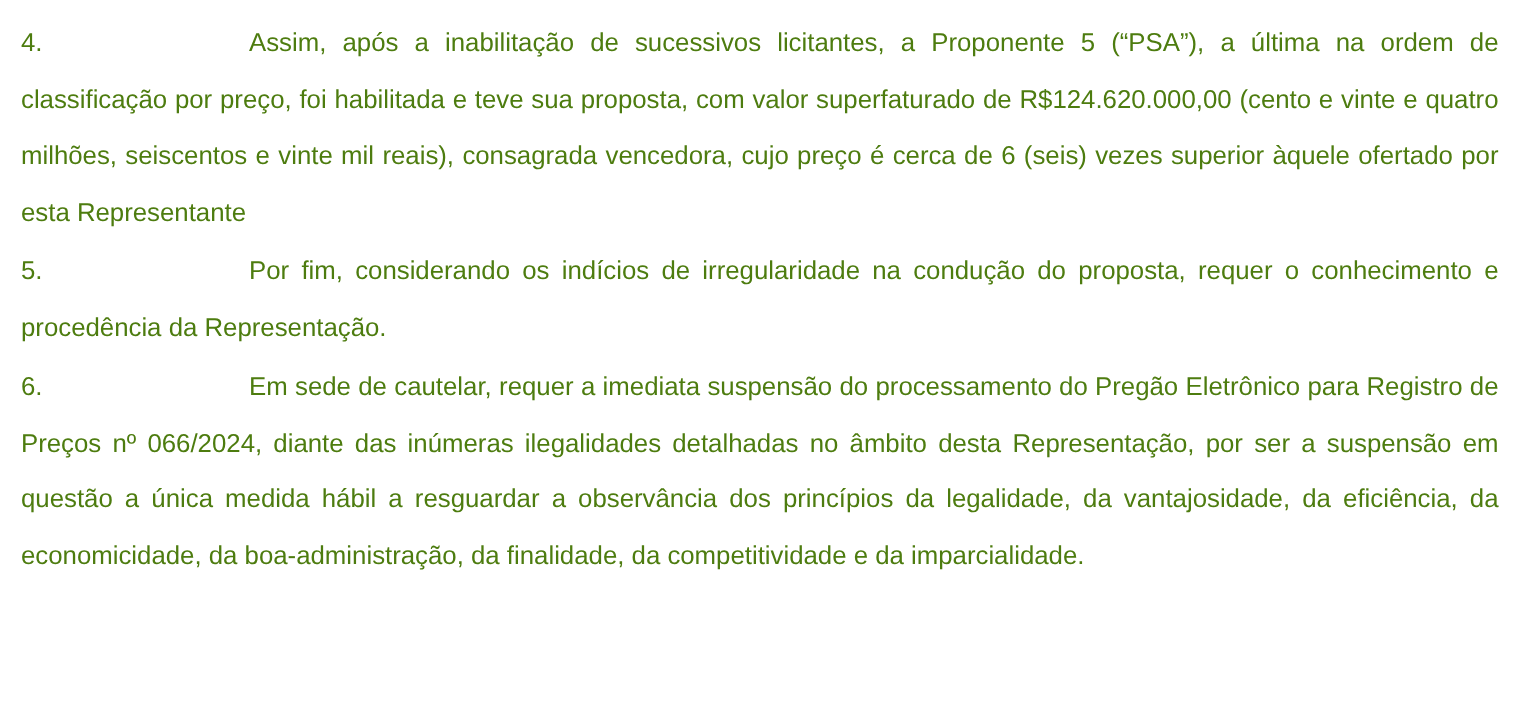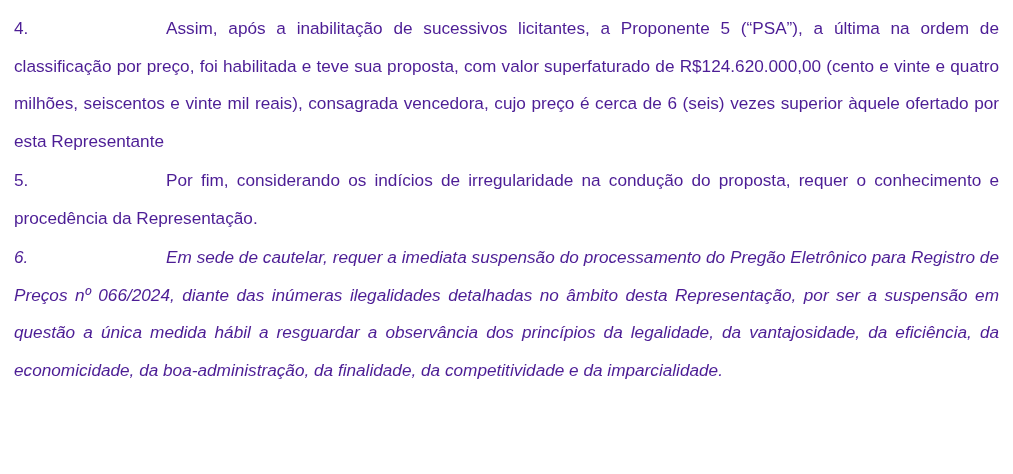--- a/index.html
+++ b/index.html
@@ -23,27 +23,27 @@
   }
   .para {
     display: block;
     font-size: 17.2px;
     line-height: 37.5px;
     text-align: justify;
     text-justify: inter-word;
     margin: 0 0 0 0;
     padding: 0 14px 0 14px;
     box-sizing: border-box;
-    color: #4c1d95;
+    color: #4d7c0f;
     -webkit-hyphens: none;
     hyphens: none;
   }
   .para.p4 { margin-top: 10px; }
   .para.p5 { margin-top: 2px; }
-  .para.p6 { margin-top: 2px; font-style: italic; }
+  .para.p6 { margin-top: 2px; }
   .num {
     display: inline-block;
     width: 0px;
   }
   .indent {
     display: inline-block;
     width: 152px;
   }
   
 </style>

